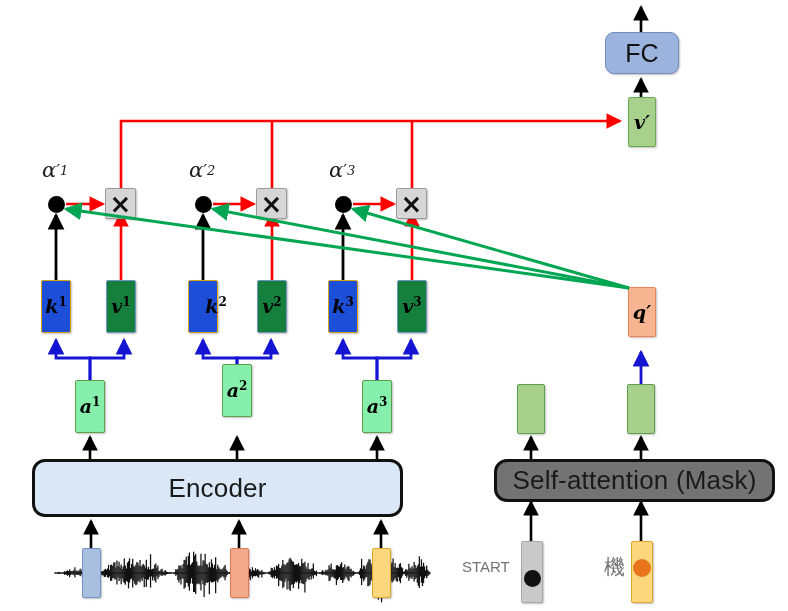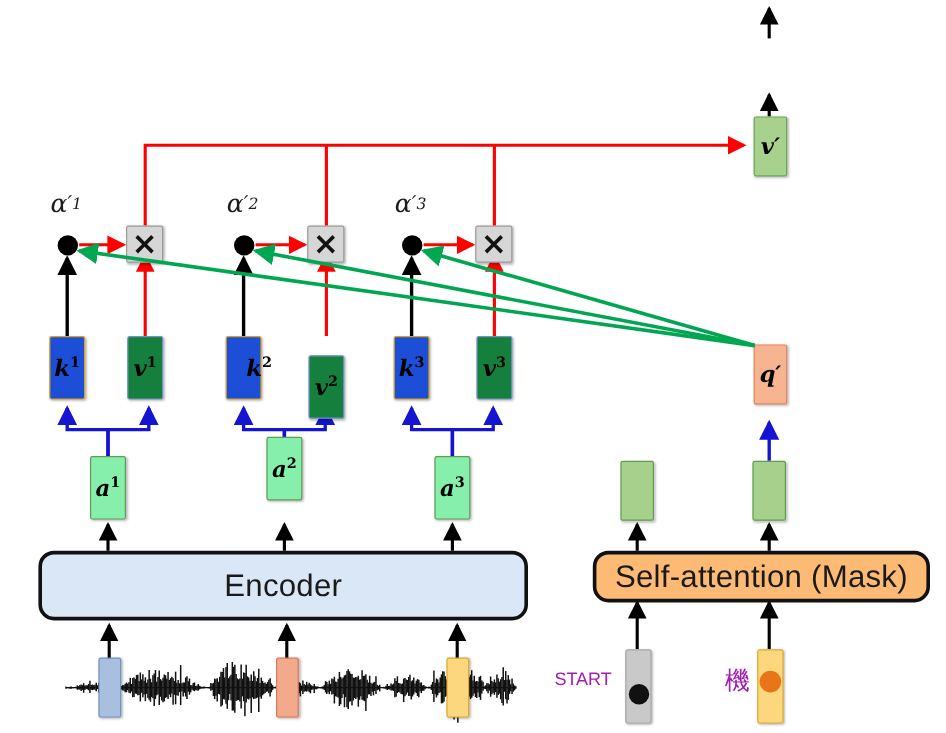--- a/index.html
+++ b/index.html
@@ -42,35 +42,35 @@
   .alab{font-family:"DejaVu Serif","Liberation Serif",serif;font-style:italic;
         font-size:21px;color:#1c1c1c;white-space:nowrap;}
   .alab sub{font-size:13px;}
   .alab .prime{font-size:17px;}
 
   
   .module{position:absolute;box-sizing:border-box;border:3.2px solid #111;
           border-radius:13px;display:flex;align-items:center;justify-content:center;
           font-size:26px;color:#1a1a1a;z-index:3;letter-spacing:.2px;}
   #encoder-box{background:#d9e7f7;}
-  #selfattn-box{background:#fdba74;}
+  #selfattn-box{background:#737373;}
 
   
   #fc-box{position:absolute;box-sizing:border-box;border:1.6px solid #6d8cc0;
           background:#9cb3dd;border-radius:9px;display:flex;align-items:center;
           justify-content:center;font-size:25px;color:#111;z-index:3;
           box-shadow:1px 1px 2px rgba(0,0,0,.25);}
 
   
   .token{position:absolute;box-sizing:border-box;border-radius:2px;z-index:3;
          box-shadow:1px 1px 2px rgba(0,0,0,.25);}
   #token-start{background:#c9c9c9;border:1.6px solid #a8a8a8;}
   #token-ji{background:#fcd77e;border:1.6px solid #e0a92a;}
   .tokdot{position:absolute;border-radius:50%;z-index:4;}
-  .toklabel{position:absolute;font-size:15px;color:#a21caf;z-index:3;white-space:nowrap;}
+  .toklabel{position:absolute;font-size:15px;color:#737373;z-index:3;white-space:nowrap;}
   #label-ji{font-size:21px;}
 </style>
 </head>
 <body>
 
 <div id="stage">
 
   <svg class="layer" id="wires" viewBox="0 0 788 611">
     <defs>
       <marker id="ah-black" markerWidth="9" markerHeight="9" refX="5.2" refY="3" orient="auto" markerUnits="strokeWidth">
@@ -500,20 +500,23 @@
   </svg>
 
   <svg class="layer" id="greenlayer" viewBox="0 0 788 611">
     <g stroke="#00a651" stroke-width="3" fill="none">
       <line x1="629" y1="288" x2="66" y2="209" marker-end="url(#ah-green)"></line>
       <line x1="629" y1="288" x2="213" y2="209" marker-end="url(#ah-green)"></line>
       <line x1="629" y1="288" x2="353" y2="209" marker-end="url(#ah-green)"></line>
     </g>
   </svg>
 
+  <div id="fc-box" style="left:605px;top:32px;width:74px;height:42px;">
+    <span>FC</span>
+  </div>
 
   <div class="node vecbox vp" style="left:628px;top:97px;width:28px;height:50px;">
     <span class="lbl"><span class="pr"><span>v</span><span>′</span></span></span>
   </div>
 
   <div class="node vecbox qp" style="left:628px;top:287px;width:28px;height:50px;">
     <span class="lbl"><span class="pr"><span>q</span><span>′</span></span></span>
   </div>
 
   <div class="node alab" style="left:42px;top:158px;">
@@ -540,21 +543,21 @@
       <span class="prime">′</span>
       <sub>2</sub>
   </div>
   <div class="node dot" style="left:195px;top:196px;"></div>
   <div class="node xbox" style="left:256px;top:188px;">
     <span>×</span>
   </div>
   <div class="node vecbox key" style="left:188px;top:280px;padding-left:26px;">
     <span class="lbl"><span>k</span><sup>2</sup></span>
   </div>
-  <div class="node vecbox val" style="left:257px;top:296px;">
+  <div class="node vecbox val" style="left:257px;top:280px;">
     <span class="lbl"><span>v</span><sup>2</sup></span>
   </div>
   <div class="node vecbox act" style="left:222px;top:364px;">
     <span class="lbl"><span>a</span><sup>2</sup></span>
   </div>
 
   <div class="node alab" style="left:329px;top:158px;">
     <span>α</span>
       <span class="prime">′</span>
       <sub>3</sub>
@@ -569,21 +572,21 @@
   <div class="node vecbox val" style="left:397px;top:280px;">
     <span class="lbl"><span>v</span><sup>3</sup></span>
   </div>
   <div class="node vecbox act" style="left:362px;top:380px;">
     <span class="lbl"><span>a</span><sup>3</sup></span>
   </div>
 
   <div class="node plaingreen" style="left:517px;top:384px;"></div>
   <div class="node plaingreen" style="left:627px;top:384px;"></div>
 
-  <div class="module" id="encoder-box" style="left:32px;top:459px;width:408px;height:58px;">
+  <div class="module" id="encoder-box" style="left:32px;top:459px;width:371px;height:58px;">
     <span>Encoder</span>
   </div>
 
   <div class="module" id="selfattn-box" style="left:494px;top:459px;width:281px;height:43px;">
     <span>Self-attention (Mask)</span>
   </div>
 
   <div class="token" style="left:82px;top:548px;width:19px;height:50px;background:#a8bfe0;border:1.6px solid #6f93c4;"></div>
   <div class="token" style="left:230px;top:548px;width:19px;height:50px;background:#f3a98b;border:1.6px solid #dd7a52;"></div>
   <div class="token" style="left:372px;top:548px;width:19px;height:50px;background:#fcd77e;border:1.6px solid #e0a92a;"></div>

